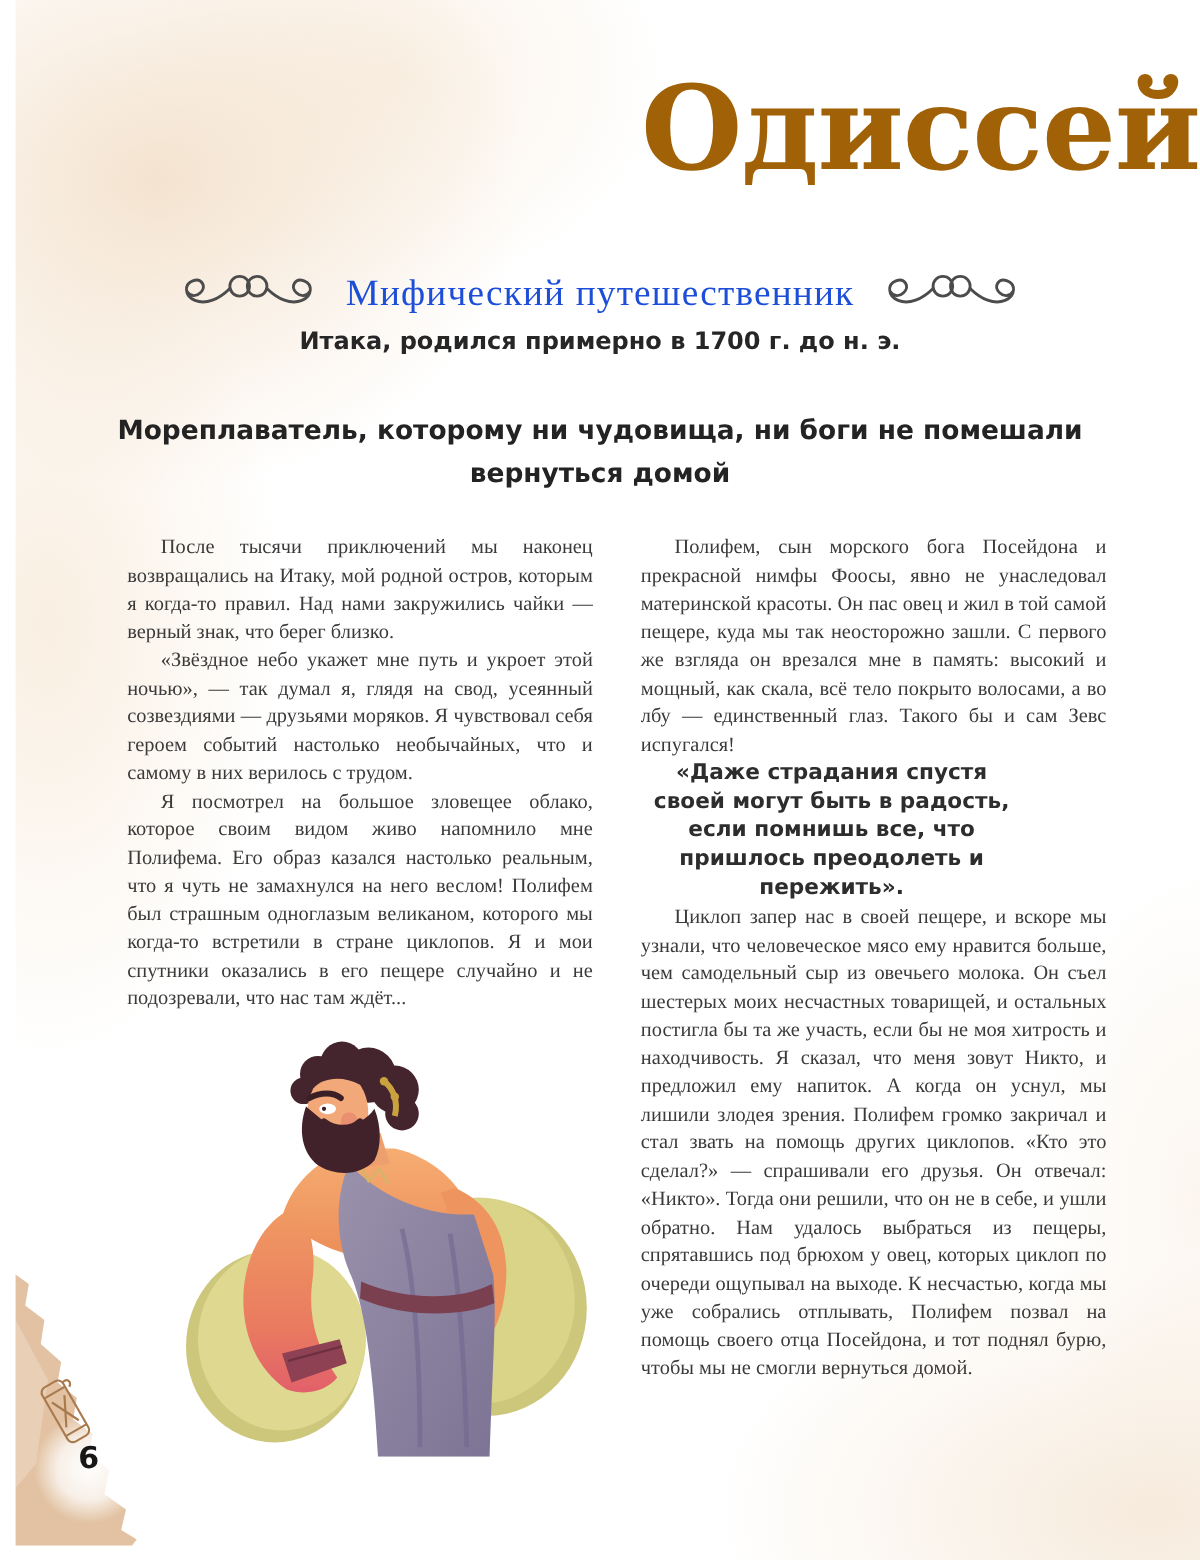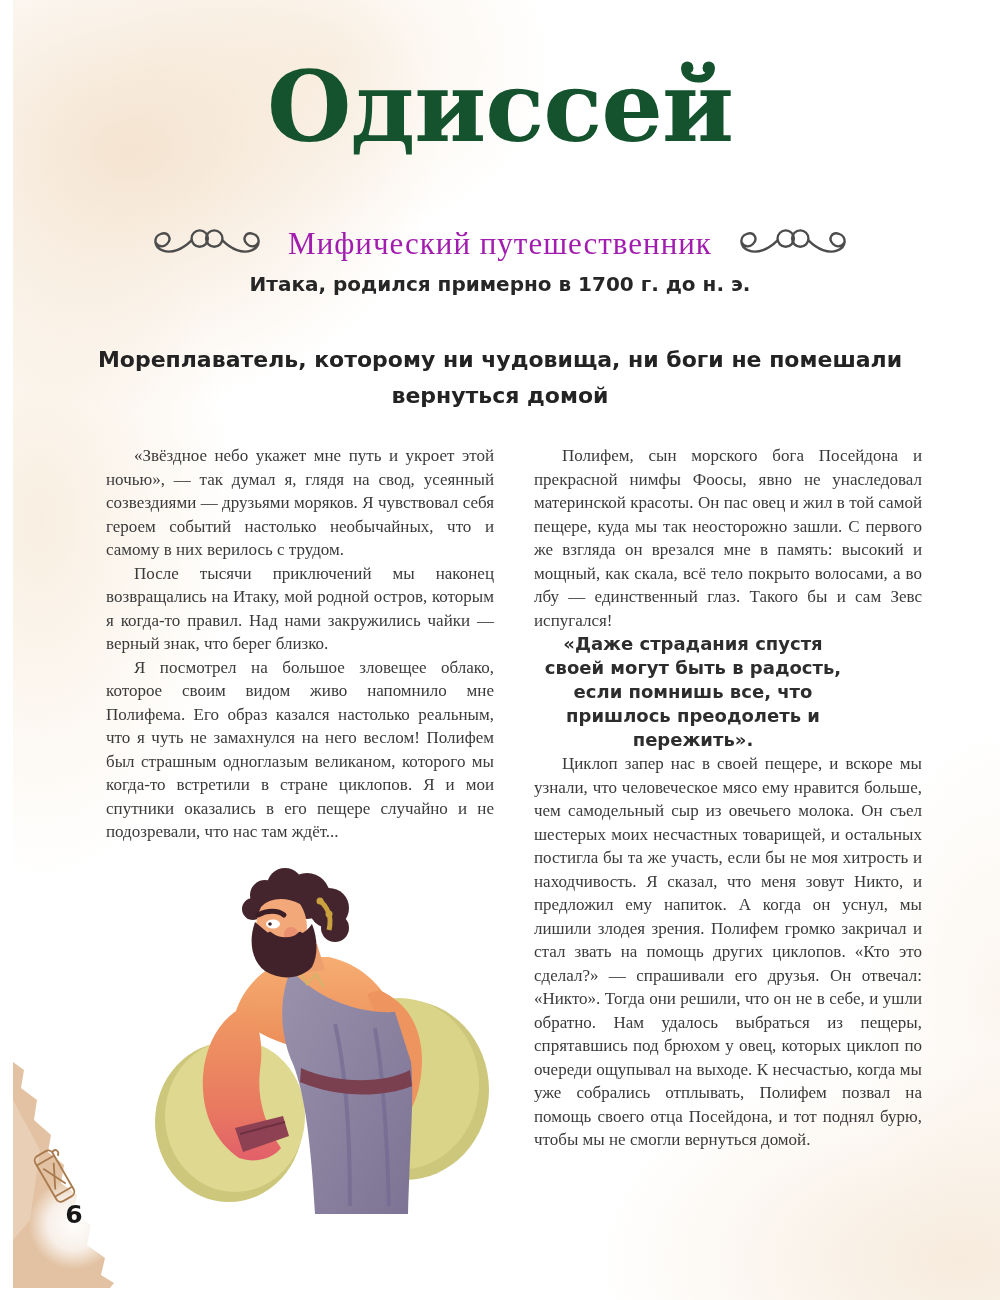--- a/index.html
+++ b/index.html
@@ -22,35 +22,35 @@
       radial-gradient(ellipse 200px 400px at 1000px 1000px, rgba(248,237,223,0.5), rgba(248,237,223,0) 70%);
     pointer-events: none;
   }
   .left-white-strip {
     position: absolute; left: 0; top: 0; width: 13px; height: 1300px; background: #ffffff;
   }
 
   
   .title {
     position: absolute; left: 0; top: 52px; width: 1000px;
-    text-align: center;
+    text-align: right;
     font-family: "DejaVu Serif", serif;
     font-weight: 700;
     font-size: 97px;
     letter-spacing: -1px;
-    color: #14532d;
+    color: #a16207;
     line-height: 1.15;
   }
   .subtitle-row {
     position: absolute; left: 0; top: 224px; width: 1000px;
     display: flex; align-items: center; justify-content: center; gap: 20px;
   }
   .subtitle-text {
     font-family: "Liberation Serif", serif;
-    font-size: 31px; color: #a21caf; letter-spacing: 1px;
+    font-size: 31px; color: #1d4ed8; letter-spacing: 1px;
     white-space: nowrap;
   }
   .flourish svg { display: block; }
   .birth-line {
     position: absolute; left: 0; top: 272px; width: 1000px;
     text-align: center;
     font-family: "DejaVu Sans", sans-serif;
     font-weight: 700; font-size: 20px; color: #262626;
   }
   .headline {
@@ -124,22 +124,22 @@
       <path d="M82 18 C92 28 104 33 114 29 C124 25 124 14 116 11 C108 8 103 16 109 22 C113 26 119 25 121 21"></path>
     </svg>
   </span>
 </div>
 
 <div class="birth-line">Итака, родился примерно в 1700 г. до н. э.</div>
 
 <div class="headline">Мореплаватель, которому ни чудовища, ни боги не помешали вернуться домой</div>
 
 <div class="col col-left">
+  <p>После тысячи приключений мы наконец возвращались на Итаку, мой родной остров, которым я когда-то правил. Над нами закружились чайки — верный знак, что берег близко.</p>
   <p>«Звёздное небо укажет мне путь и укроет этой ночью», — так думал я, глядя на свод, усеянный созвездиями — друзьями моряков. Я чувствовал себя героем событий настолько необычайных, что и самому в них верилось с трудом.</p>
-  <p>После тысячи приключений мы наконец возвращались на Итаку, мой родной остров, которым я когда-то правил. Над нами закружились чайки — верный знак, что берег близко.</p>
   <p>Я посмотрел на большое зловещее облако, которое своим видом живо напомнило мне Полифема. Его образ казался настолько реальным, что я чуть не замахнулся на него веслом! Полифем был страшным одноглазым великаном, которого мы когда-то встретили в стране циклопов. Я и мои спутники оказались в его пещере случайно и не подозревали, что нас там ждёт...</p>
 </div>
 
 <div class="col col-right">
   <p>Полифем, сын морского бога Посейдона и прекрасной нимфы Фоосы, явно не унаследовал материнской красоты. Он пас овец и жил в той самой пещере, куда мы так неосторожно зашли. С первого же взгляда он врезался мне в память: высокий и мощный, как скала, всё тело покрыто волосами, а во лбу — единственный глаз. Такого бы и сам Зевс испугался!</p>
   <p class="quote">«Даже страдания спустя своей могут быть в радость, если помнишь все, что пришлось преодолеть и пережить».</p>
   <p>Циклоп запер нас в своей пещере, и вскоре мы узнали, что человеческое мясо ему нравится больше, чем самодельный сыр из овечьего молока. Он съел шестерых моих несчастных товарищей, и остальных постигла бы та же участь, если бы не моя хитрость и находчивость. Я сказал, что меня зовут Никто, и предложил ему напиток. А когда он уснул, мы лишили злодея зрения. Полифем громко закричал и стал звать на помощь других циклопов. «Кто это сделал?» — спрашивали его друзья. Он отвечал: «Никто». Тогда они решили, что он не в себе, и ушли обратно. Нам удалось выбраться из пещеры, спрятавшись под брюхом у овец, которых циклоп по очереди ощупывал на выходе. К несчастью, когда мы уже собрались отплывать, Полифем позвал на помощь своего отца Посейдона, и тот поднял бурю, чтобы мы не смогли вернуться домой.</p>
 </div>
 
 <div class="illustration">

